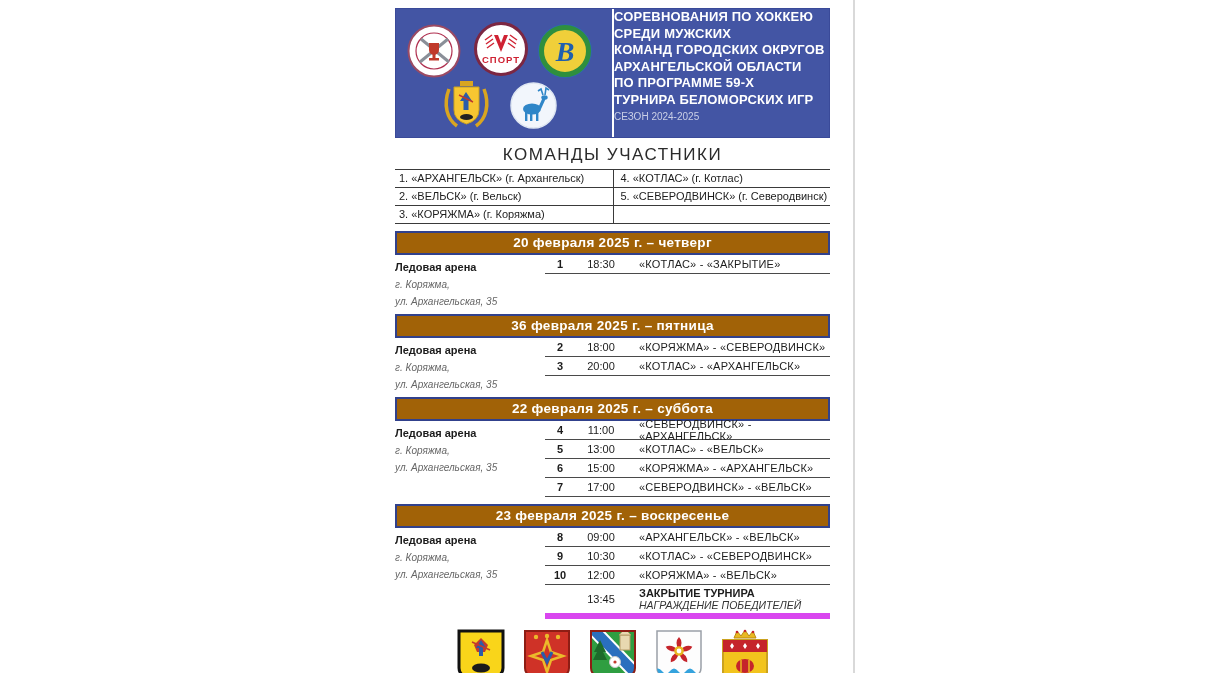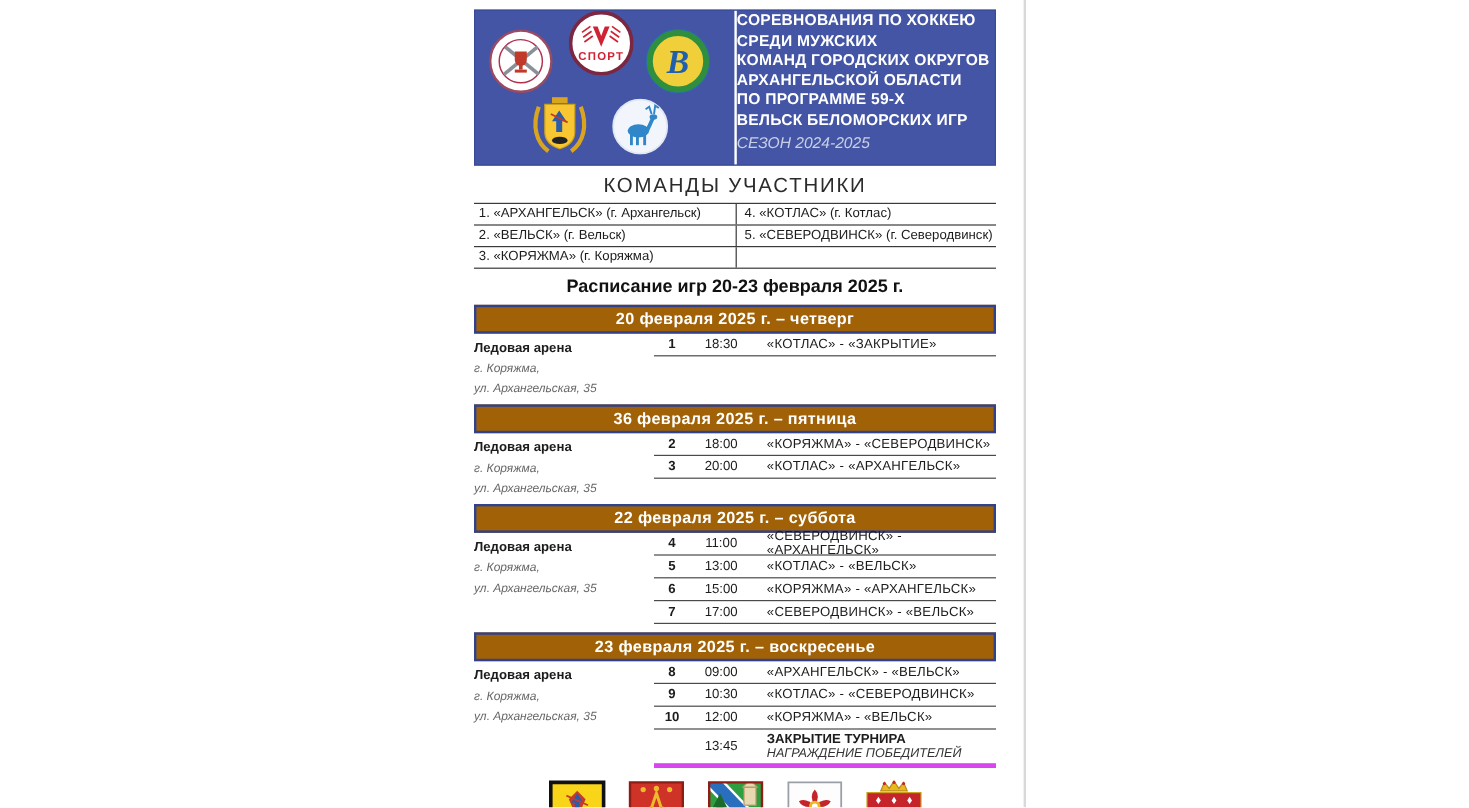--- a/index.html
+++ b/index.html
@@ -7,21 +7,21 @@
         font-family:"Liberation Sans",sans-serif;color:#1c1c1c;}
   .content{position:absolute;left:395px;top:8px;width:435px;}
 
   
   .banner{display:flex;background:#4355a4;height:130px;border:1px solid #3a4a99;box-sizing:border-box;}
   .banner-logos{width:216px;position:relative;flex:none;}
   .logo{position:absolute;}
   .banner-divider{width:2px;background:#ffffff;flex:none;}
   .banner-title{flex:1;text-align:left;padding-top:0;}
   .title-line{display:block;color:#ffffff;font-weight:bold;font-size:13px;line-height:16.5px;letter-spacing:.2px;}
-  .season{display:block;color:#c9cfe6;font-style:italic;font-size:13px;margin-top:3px;}
+  .season{display:block;color:#c9cfe6;font-size:10px;margin-top:3px;}
 
   
   .teams-heading{margin-top:7px;text-align:center;font-size:17px;font-weight:500;letter-spacing:1.5px;color:#2b2b2b;}
   .teams-table{margin-top:4px;border-top:1px solid #3a3a3a;}
   .teams-row{display:flex;border-bottom:1px solid #3a3a3a;}
   .teams-cell{width:50%;box-sizing:border-box;font-size:11px;font-weight:500;padding:3px 0 3px 4px;line-height:11px;}
   .teams-cell.right{border-left:1px solid #3a3a3a;padding-left:7px;}
 
   
   .sched-title{margin-top:6px;text-align:center;font-size:15px;font-weight:bold;color:#111;}
@@ -31,21 +31,21 @@
   .day-body{display:flex;min-height:52px;}
   .venue{width:150px;flex:none;text-align:left;padding-top:6px;}
   .venue-name{font-size:11px;font-weight:bold;color:#1c1c1c;}
   .venue-city{font-size:10px;font-style:italic;color:#666;margin-top:6px;}
   .venue-addr{font-size:10px;font-style:italic;color:#666;margin-top:6px;}
   .games{flex:1;}
   .game-row{display:flex;align-items:center;height:18px;border-bottom:1px solid #4a4a4a;}
   .g-num{width:30px;text-align:center;font-size:11px;font-weight:bold;flex:none;}
   .g-time{width:52px;text-align:center;font-size:11px;flex:none;}
   .g-match{flex:1;padding-left:12px;font-size:11px;letter-spacing:.2px;}
-  .closing-row{display:flex;align-items:center;border-bottom:4px solid #d946ef;padding:2px 0;}
+  .closing-row{display:flex;align-items:center;border-bottom:6px solid #d946ef;padding:2px 0;}
   .closing-text{flex:1;padding-left:12px;}
   .closing-l1{font-size:11px;font-weight:bold;}
   .closing-l2{font-size:10.5px;font-style:italic;color:#333;}
 
   
   .crest-row{margin-top:9px;display:flex;justify-content:center;gap:16px;}
   .crest{width:50px;height:58px;flex:none;}
   .page-edge{position:absolute;left:853px;top:0;width:2px;height:673px;background:#d9d9d9;}
 </style>
 </head>
@@ -62,21 +62,21 @@
             <circle cx="27" cy="27" r="25.5" fill="#fff" stroke="#9b4a63" stroke-width="2"></circle>
             <circle cx="27" cy="27" r="18" fill="none" stroke="#b03050" stroke-width="1.2"></circle>
             <line x1="13" y1="38" x2="41" y2="15" stroke="#8a8f98" stroke-width="3"></line>
             <line x1="14" y1="15" x2="42" y2="38" stroke="#8a8f98" stroke-width="3"></line>
             <path d="M22,19 h10 v7 a5,5 0 0 1 -10 0 z" fill="#c0392b"></path>
             <rect x="25.5" y="28" width="3" height="6" fill="#c0392b"></rect>
             <rect x="22" y="34" width="10" height="2.5" fill="#c0392b"></rect>
           </svg>
         </span>
 
-        <span class="logo" style="left:78px;top:0">
+        <span class="logo" style="left:78px;top:13px">
           <svg width="54" height="54" viewBox="0 0 54 54">
             <circle cx="27" cy="27" r="25.5" fill="#fff" stroke="#7c2742" stroke-width="3"></circle>
             <path d="M20,13 L27,30 L34,13 L30,13 L27,21 L24,13 Z" fill="#cf2233"></path>
             <g stroke="#cf2233" stroke-width="1.4">
               <line x1="11" y1="18" x2="18" y2="13"></line>
                 <line x1="12" y1="22" x2="19" y2="17"></line>
                 <line x1="13" y1="26" x2="20" y2="21"></line>
               <line x1="36" y1="13" x2="43" y2="18"></line>
                 <line x1="35" y1="17" x2="42" y2="22"></line>
                 <line x1="34" y1="21" x2="41" y2="26"></line>
@@ -123,42 +123,41 @@
           </svg>
         </span>
       </div>
       <div class="banner-divider"></div>
       <div class="banner-title">
         <span class="title-line">СОРЕВНОВАНИЯ ПО ХОККЕЮ</span>
         <span class="title-line">СРЕДИ МУЖСКИХ</span>
         <span class="title-line">КОМАНД ГОРОДСКИХ ОКРУГОВ</span>
         <span class="title-line">АРХАНГЕЛЬСКОЙ ОБЛАСТИ</span>
         <span class="title-line">ПО ПРОГРАММЕ 59-Х</span>
-        <span class="title-line">ВЕЛЬСК БЕЛОМОРСКИХ ИГР</span>
+        <span class="title-line">ТУРНИРА БЕЛОМОРСКИХ ИГР</span>
         <span class="season">СЕЗОН 2024-2025</span>
       </div>
     </div>
 
     <div class="teams-heading">КОМАНДЫ УЧАСТНИКИ</div>
     <div class="teams-table">
       <div class="teams-row">
         <div class="teams-cell">1. «АРХАНГЕЛЬСК» (г. Архангельск)</div>
         <div class="teams-cell right">4. «КОТЛАС» (г. Котлас)</div>
       </div>
       <div class="teams-row">
         <div class="teams-cell">2. «ВЕЛЬСК» (г. Вельск)</div>
         <div class="teams-cell right">5. «СЕВЕРОДВИНСК» (г. Северодвинск)</div>
       </div>
       <div class="teams-row">
         <div class="teams-cell">3. «КОРЯЖМА» (г. Коряжма)</div>
         <div class="teams-cell right"></div>
       </div>
     </div>
 
-    <div class="sched-title">Расписание игр 20-23 февраля 2025 г.</div>
 
     <div class="day">
       <div class="day-bar">20 февраля 2025 г. – четверг</div>
       <div class="day-body">
         <div class="venue">
           <div class="venue-name">Ледовая арена</div>
           <div class="venue-city">г. Коряжма,</div>
           <div class="venue-addr">ул. Архангельская, 35</div>
         </div>
         <div class="games">

